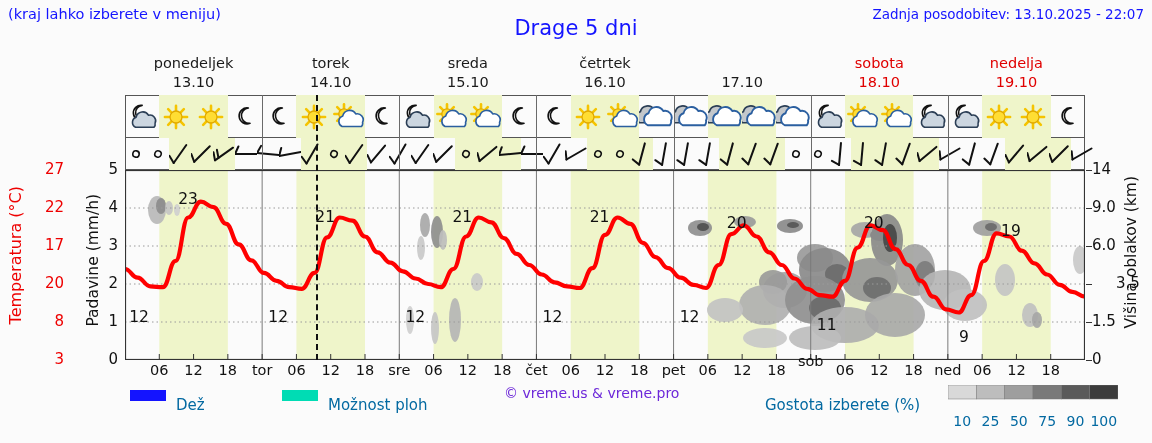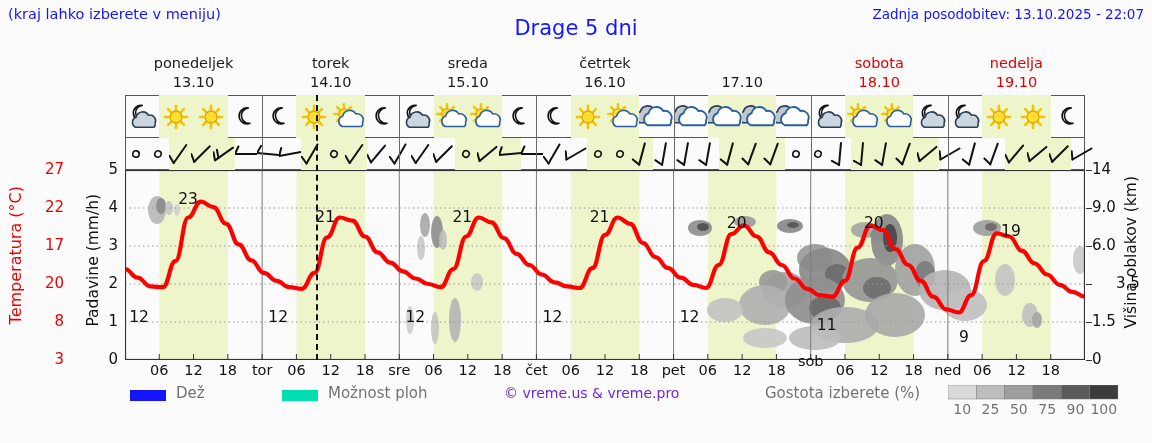--- a/index.html
+++ b/index.html
@@ -36,21 +36,21 @@
 
   .axtitle{position:absolute;font-size:15.5px;writing-mode:vertical-rl;transform:rotate(180deg);white-space:nowrap;}
   #t-temp{left:6px;top:186px;color:#ee0000;font-size:16px;}
   #t-prec{left:84px;top:194px;color:#111;font-size:15.5px;}
   #t-clou{left:1122px;top:176px;color:#111;font-size:15.5px;}
 
   .xtick{position:absolute;font-size:14.5px;color:#111;text-align:center;}
   .tickmark{position:absolute;background:#444;width:1px;}
 
   .legend-swatch{position:absolute;height:11px;}
-  .legend-text{position:absolute;font-size:15px;color:#737373;}
+  .legend-text{position:absolute;font-size:15px;color:#0369a1;margin-top:12px;}
   #copy{position:absolute;font-size:14px;color:#6d28d9;}
 
   .dashline{position:absolute;top:95px;height:265px;border-left:2px dashed #111;}
 
   svg{display:block;}
   .gridh{stroke:#9a9a9a;stroke-width:1;stroke-dasharray:1.5 3;}
   .tempcurve{fill:none;stroke:#ff0000;stroke-width:4.2;stroke-linejoin:round;stroke-linecap:round;}
   .templab{font-size:15.5px;fill:#111;font-family:"DejaVu Sans",sans-serif;}
   .cloudlayer{opacity:1;}
   .scalebar rect{stroke:#777;stroke-width:0.5;}

